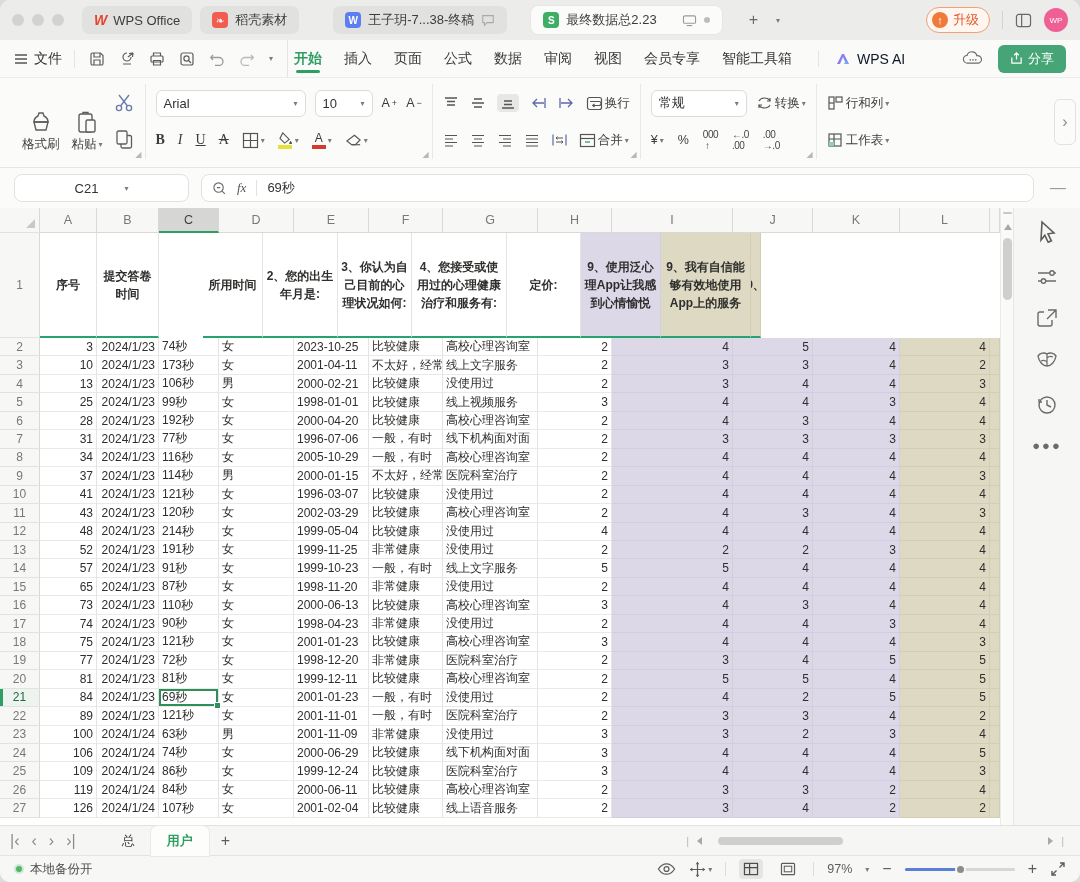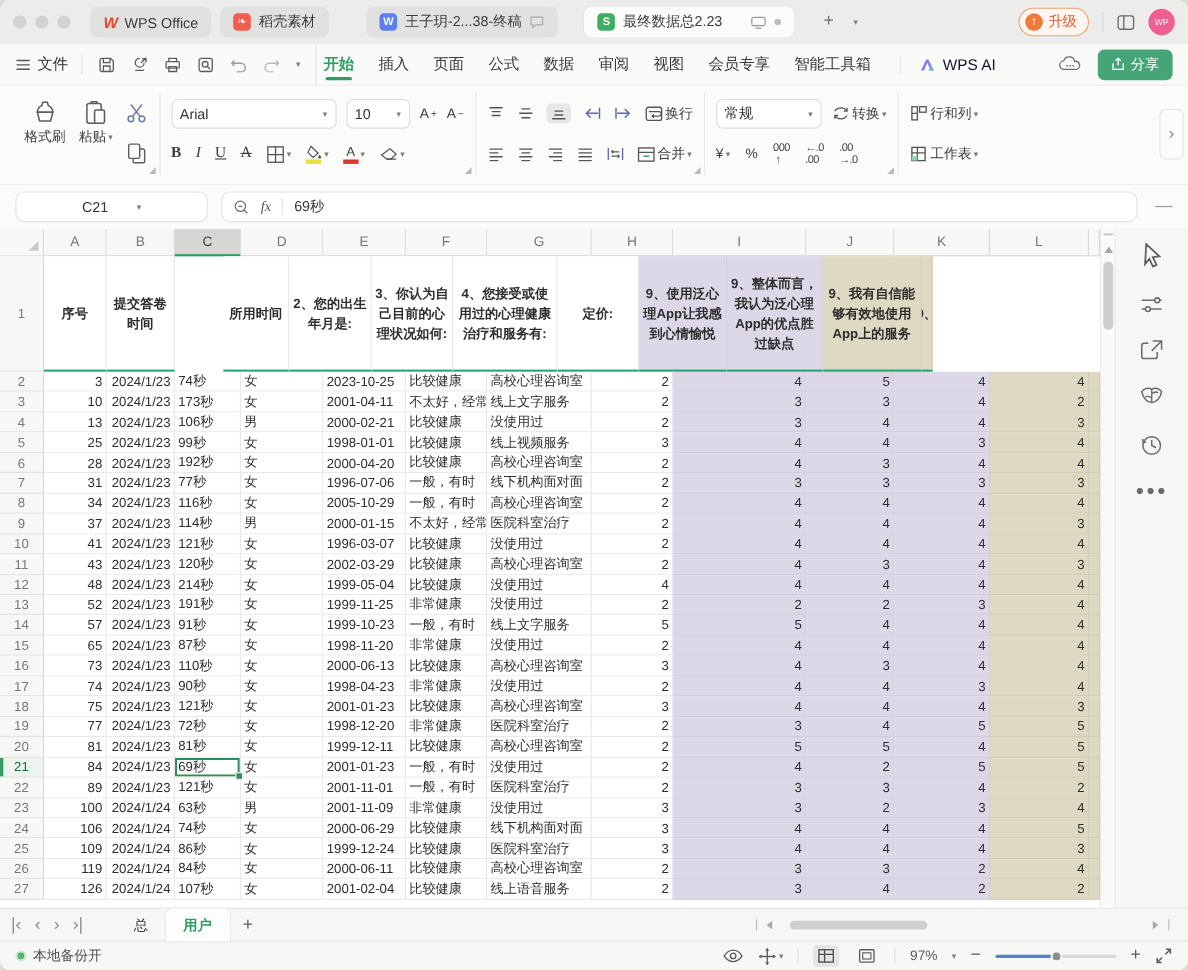--- a/index.html
+++ b/index.html
@@ -37,21 +37,21 @@
   .mi.active { color:#2f9e63; font-weight:bold; }
   .mi.active::after { content:''; position:absolute; left:2px; right:2px; bottom:4px; height:3px; border-radius:2px; background:#2f9e63; }
   .ai { display:flex; align-items:center; gap:6px; font-size:14px; color:#0f172a; margin-left:20px; padding-left:16px; border-left:1px solid #e4e4e2; }
   .mb-right { margin-left:auto; display:flex; align-items:center; gap:14px; }
   .sharebtn { display:flex; align-items:center; gap:5px; background:#45a577; color:#fff; font-size:13px; padding:5px 12px; border-radius:6px; }
 
   
   .ribbon { height:90px; background:#fbfbf9; display:flex; align-items:stretch; padding:6px 4px 8px 10px; border-bottom:1px solid #e6e6e4; }
   .rgroup { position:relative; display:flex; gap:8px; padding:2px 10px; border-right:1px solid #e8e8e6; }
   .rgroup .cornerarr { position:absolute; right:3px; bottom:0; color:#b9b9b7; font-size:8px; }
-  .bigbtn { display:flex; flex-direction:column; align-items:center; justify-content:flex-start; padding:4px 2px; font-size:12.5px; color:#3c3c3a; }
+  .bigbtn { display:flex; flex-direction:column; align-items:center; justify-content:flex-end; padding:4px 2px; font-size:12.5px; color:#3c3c3a; }
   .bigbtn .lbl { display:flex; align-items:center; gap:2px; }
   .stack2 { display:flex; flex-direction:column; justify-content:space-around; align-items:center; }
   .rcol { display:flex; flex-direction:column; justify-content:space-between; padding:2px 0; }
   .rrow { display:flex; align-items:center; gap:9px; height:30px; }
   .combo { display:flex; align-items:center; justify-content:space-between; border:1px solid #dcdcda; background:#fff; border-radius:6px; height:27px; padding:0 7px; font-size:13px; color:#333; }
   .tbtn { display:flex; align-items:center; gap:2px; color:#3c3c3a; font-size:12.5px; }
   .tbtn.seld { background:#e7e7e5; border-radius:4px; padding:2px 3px; }
   .carat { font-size:8px; color:#7c7c7a; }
   .bld { font-weight:bold; font-size:14px; font-family:"Liberation Serif",serif; }
   .itl { font-style:italic; font-family:"Liberation Serif",serif; font-size:14px;}
@@ -142,21 +142,21 @@
       <div class="tabchip">
         <span class="wpslogo">W</span>
         <span>WPS Office</span>
       </div>
       <div class="tabchip">
         <span class="appicon ic-docer">❧</span>
         <span>稻壳素材</span>
       </div>
       <div class="tabchip" style="margin-left:26px;">
         <span class="appicon ic-writer">W</span>
-        <span>王子玥-2...38-终稿</span>
+        <span>王子玥-7...38-终稿</span>
         <span class="ghosticon">
           <svg class="i" width="14" height="14" viewBox="0 0 16 16">
               <path d="M2 3h12v8H7l-3 3v-3H2z" fill="none" stroke="#a9a9a7" stroke-width="1.2"></path>
             </svg>
         </span>
       </div>
       <div class="tabchip active" style="margin-left:16px;">
         <span class="appicon ic-sheet">S</span>
         <span>最终数据总2.23</span>
         <span class="ghosticon" style="margin-left:18px;">
@@ -551,21 +551,20 @@
         <div class="g-row hdr1-row">
           <div class="g-rowhdr">1</div>
           <div class="cell hdr1" style="width: 57px;">序号</div>
           <div class="cell hdr1" style="width: 62px;">提交答卷时间</div>
           <div class="cell hdr1" style="width: 60px; margin-left: 44px;">所用时间</div>
           <div class="cell hdr1" style="width: 75px;">2、您的出生年月是:</div>
           <div class="cell hdr1" style="width: 74px;">3、你认为自己目前的心理状况如何:</div>
           <div class="cell hdr1" style="width: 95px;">4、您接受或使用过的心理健康治疗和服务有:</div>
           <div class="cell hdr1" style="width: 74px;">定价:</div>
           <div class="cell hdr1 lav" style="width: 80px;">9、使用泛心理App让我感到心情愉悦</div>
-          <div class="cell hdr1 lav" style="width: 87px;">9、整体而言，我认为泛心理App的优点胜过缺点</div>
           <div class="cell hdr1 tan" style="width: 90px;">9、我有自信能够有效地使用App上的服务</div>
           <div class="cell tan hdr1" style="width: 10px; padding: 0px 1px;">9、</div>
         </div>
         <div class="g-row data-row">
           <div class="g-rowhdr">2</div>
           <div class="cell ar" style="width: 57px;">3</div>
           <div class="cell ar" style="width: 62px;">2024/1/23</div>
           <div class="cell" style="width: 60px;">74秒</div>
           <div class="cell" style="width: 75px;">女</div>
           <div class="cell" style="width: 75px;">2023-10-25</div>

